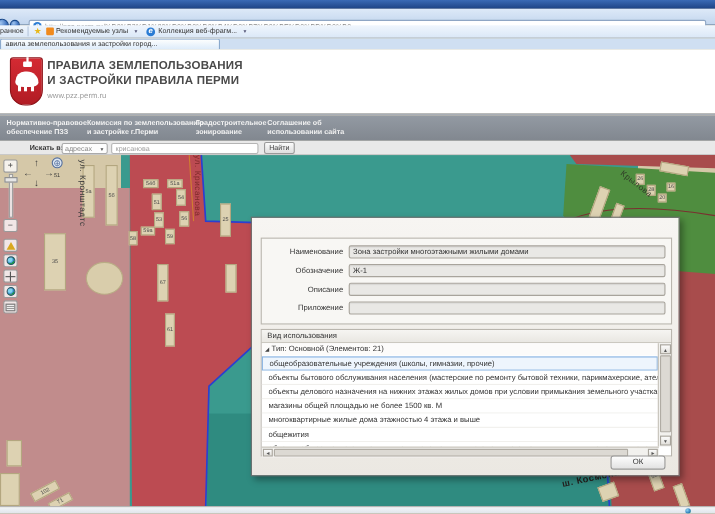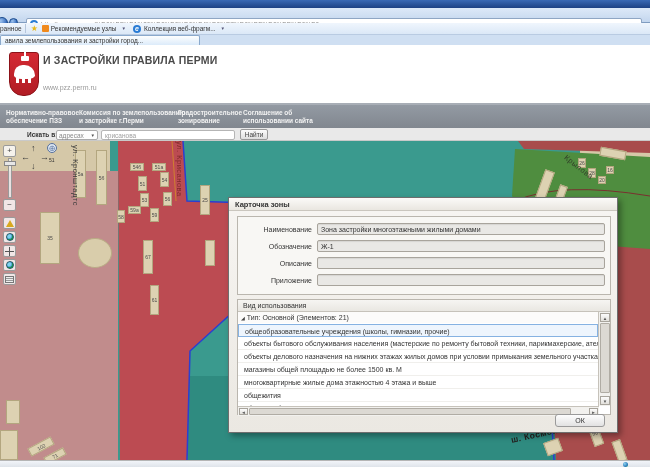--- a/index.html
+++ b/index.html
@@ -172,20 +172,21 @@
   </div>
 
   <div class="site-header">
     <div class="shield">
       <div class="book"></div>
       <div class="crossv"></div>
       <div class="bear"></div>
       <div class="legs"></div>
     </div>
     <div class="site-title">
+      <div>ПРАВИЛА ЗЕМЛЕПОЛЬЗОВАНИЯ</div>
       <div>И ЗАСТРОЙКИ ПРАВИЛА ПЕРМИ</div>
     </div>
     <div class="site-url">www.pzz.perm.ru</div>
   </div>
 
   <div class="main-nav">
     <div class="nav-item" style="left:6px;">
       <div>Нормативно-правовое</div>
       <div>обеспечение ПЗЗ</div>
     </div>
@@ -294,21 +295,20 @@
       </div>
     <div class="ctl" style="left:3px; top:118px;">
         <div class="icon-globe"></div>
       </div>
     <div class="ctl" style="left:3px; top:132px;">
         <div class="icon-ruler"></div>
       </div>
   </div>
 
   <div class="modal">
-    <div class="modal-title">Карточка зоны</div>
 
     <div class="fields-panel">
       <div class="f-row" style="top:6px;">
         <span class="f-label">Наименование</span>
         <span class="f-input">Зона застройки многоэтажными жилыми домами</span>
       </div>
       <div class="f-row" style="top:23px;">
         <span class="f-label">Обозначение</span>
         <span class="f-input">Ж-1</span>
       </div>

